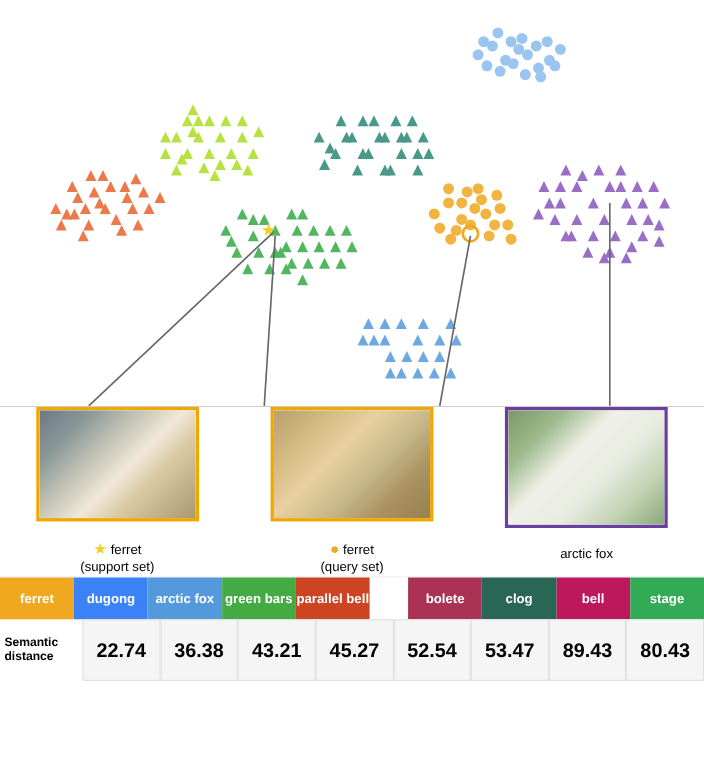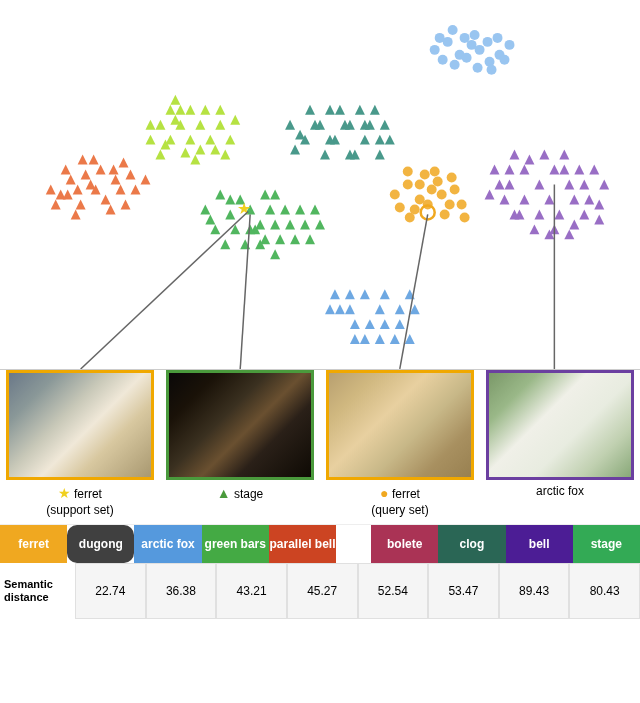--- a/index.html
+++ b/index.html
@@ -65,21 +65,21 @@
       display: flex;
       align-items: center;
       justify-content: center;
       font-size: 11px;
       color: #666;
     }
 
     .image-label {
       font-size: 12px;
       text-align: center;
-      margin-top: 4px;
+      margin-top: 16px;
       line-height: 1.3;
     }
 
     
     .table-area {
       width: 100%;
       flex: 1;
     }
 
     .category-row {
@@ -120,23 +120,24 @@
     .dist-val-row {
       display: flex;
       flex: 1;
     }
 
     .dist-cell {
       flex: 1;
       display: flex;
       align-items: center;
       justify-content: center;
-      font-size: 12px;
+      font-size: 18px;
       background: #f5f5f5;
       border: 1px solid #e0e0e0;
+      font-weight: bold;
     }
 
     
     .canvas-ferret1 {
       background:
         radial-gradient(ellipse 30px 60px at 55% 40%, #f5e8d0 0%, transparent 60%),
         radial-gradient(ellipse 20px 20px at 30% 30%, #8a7060 0%, transparent 50%),
         linear-gradient(to bottom, #6a7a8a, #9aaa9a, #8a9a8a);
     }
     .canvas-stage {
@@ -410,29 +411,20 @@
     <div class="image-cell">
       <div class="image-frame">
         <div class="image-placeholder canvas-ferret1" style="width:100%;height:100%;background:linear-gradient(135deg,#6a7888 0%,#8a9898 20%,#c8c8b8 40%,#f0e8d8 55%,#d8c8a0 70%,#a89870 100%);">
         </div>
       </div>
       <div class="image-label">
         <span style="color:#f0d020;font-size:14px;">★</span> ferret<br>(support set)
       </div>
     </div>
 
-    <div class="image-cell">
-      <div class="image-frame green-border">
-        <div class="image-placeholder canvas-stage" style="width:100%;height:100%;background:linear-gradient(135deg,#0a0808 0%,#1a1208 20%,#3a3020 40%,#6a5030 55%,#2a2018 70%,#0e0a04 100%);">
-        </div>
-      </div>
-      <div class="image-label">
-        <span style="color:#4a9a3c;font-size:14px;">▲</span> stage
-      </div>
-    </div>
 
     <div class="image-cell">
       <div class="image-frame">
         <div class="image-placeholder canvas-ferret2" style="width:100%;height:100%;background:linear-gradient(135deg,#b8a070 0%,#d0b880 20%,#e8d0a0 40%,#c8b888 60%,#a89060 80%,#988050 100%);">
         </div>
       </div>
       <div class="image-label">
         <span style="color:#f0a820;font-size:14px;">●</span> ferret<br>(query set)
       </div>
     </div>
@@ -443,27 +435,27 @@
         </div>
       </div>
       <div class="image-label">arctic fox</div>
     </div>
   </div>
 
   <div class="table-area">
 
     <div class="category-row">
       <div class="cat-cell" style="background:#f0a820;">ferret</div>
-      <div class="cat-cell" style="background:#404040;border-radius:10px;">dugong</div>
+      <div class="cat-cell" style="background:#3b82f6;">dugong</div>
       <div class="cat-cell" style="background:#5599dd;">arctic fox</div>
       <div class="cat-cell" style="background:#44aa44;">green bars</div>
       <div class="cat-cell" style="background:#cc4422;">parallel bell</div>
       <div class="cat-cell" style="background:#aa3355;margin-left:35px;">bolete</div>
       <div class="cat-cell" style="background:#2a6655;">clog</div>
-      <div class="cat-cell" style="background:#4c1d95;">bell</div>
+      <div class="cat-cell" style="background:#be185d;">bell</div>
       <div class="cat-cell" style="background:#33aa55;">stage</div>
     </div>
 
     <div class="distance-row">
       <div class="dist-label">
           <strong>Semantic<br>distance</strong>
         </div>
       <div class="dist-val-row">
         <div class="dist-cell">22.74</div>
         <div class="dist-cell">36.38</div>

